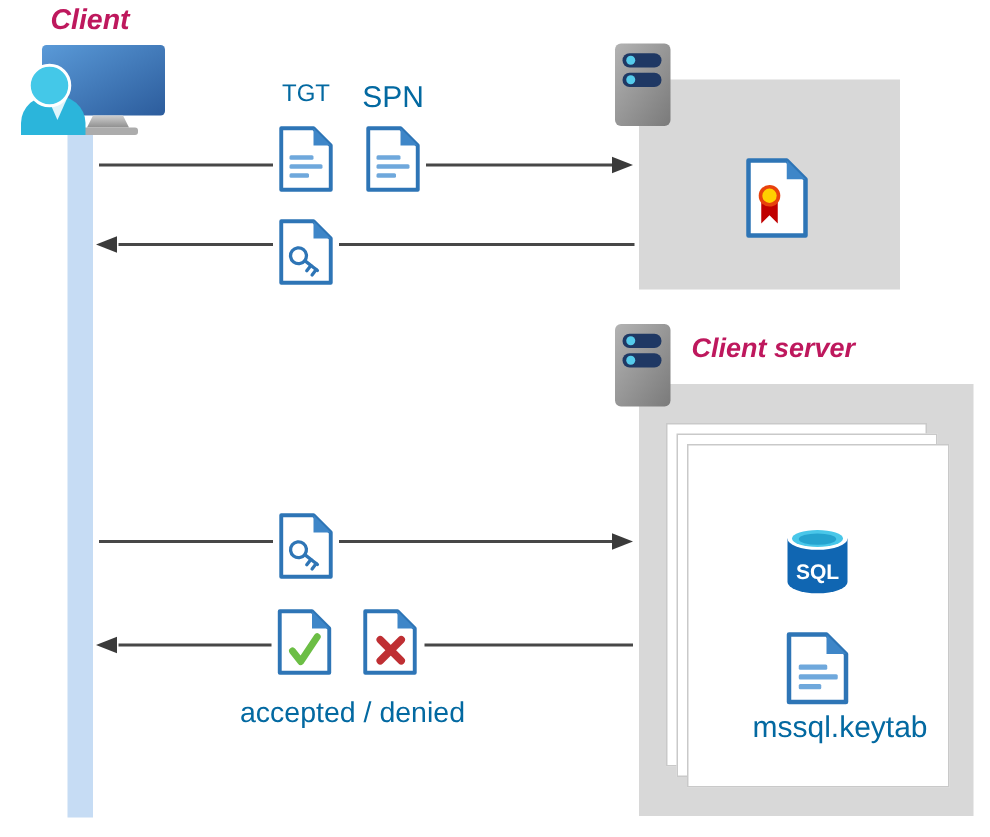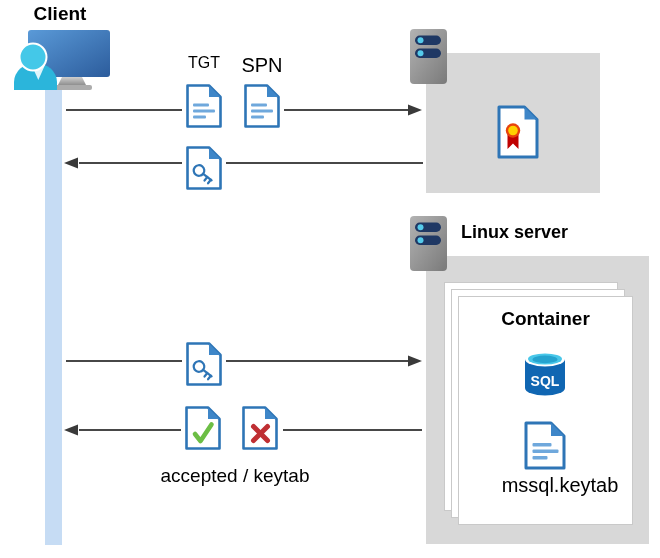--- a/index.html
+++ b/index.html
@@ -2,22 +2,22 @@
 <html><head>
 <meta charset="utf-8">
 <style>
   html,body{margin:0;padding:0;background:#fff;}
   .stage{
     position:relative;width:660px;height:558px;background:#ffffff;
     font-family:"Liberation Sans","DejaVu Sans",sans-serif;overflow:hidden;
   }
   .abs{position:absolute;}
   .gray-box{position:absolute;background:#D8D8D8;}
-  .bold-label{position:absolute;font-weight:700;color:#000000;}
-  .gray-label{position:absolute;font-weight:400;color:#000000;text-align:center;}
+  .bold-label{position:absolute;font-weight:700;color:#be185d;font-style:italic;}
+  .gray-label{position:absolute;font-weight:400;color:#0369a1;text-align:center;}
   .client-label{left:10px;top:3px;width:100px;font-size:19px;text-align:center;}
   .dc-label{left:459px;top:2px;width:132px;font-size:18px;line-height:23px;}
   .linux-label{left:461px;top:222px;width:170px;font-size:18px;}
   .container-label{left:458px;top:308px;width:175px;font-size:19px;text-align:center;}
   .tgt-label{left:181px;top:54px;width:46px;font-size:16px;}
   .spn-label{left:239px;top:54px;width:46px;font-size:20px;}
   .accepted-label{left:110px;top:465px;width:250px;font-size:19px;}
   .keytab-label{left:458px;top:474px;width:204px;font-size:20px;}
   .band{position:absolute;left:45px;top:90px;width:17px;height:455px;background:#C6DCF4;}
   .page{position:absolute;background:#ffffff;border:1px solid #C9C9C9;box-sizing:border-box;}
@@ -180,20 +180,19 @@
 
   <svg class="abs" style="left:523px;top:420px;" width="44" height="51" viewBox="0 0 44 51">
     <path d="M3,3 H28 L41,16 V48 H3 Z" fill="#fff" stroke="#2E75B6" stroke-width="3" stroke-linejoin="round"></path>
     <path d="M28,3 L41,16 H28 Z" fill="#3E86C8"></path>
     <rect x="9.5" y="23" width="19" height="3.5" rx="1" fill="#6FA8DC"></rect>
     <rect x="9.5" y="29.5" width="26" height="3.5" rx="1" fill="#6FA8DC"></rect>
     <rect x="9.5" y="36" width="15" height="3.5" rx="1" fill="#6FA8DC"></rect>
   </svg>
 
   <div class="bold-label client-label">Client</div>
-  <div class="bold-label linux-label">Linux server</div>
-  <div class="bold-label container-label">Container</div>
+  <div class="bold-label linux-label">Client server</div>
   <div class="gray-label tgt-label">TGT</div>
   <div class="gray-label spn-label">SPN</div>
-  <div class="gray-label accepted-label">accepted / keytab</div>
+  <div class="gray-label accepted-label">accepted / denied</div>
   <div class="gray-label keytab-label">mssql.keytab</div>
 
 </div>
 
 </body></html>

